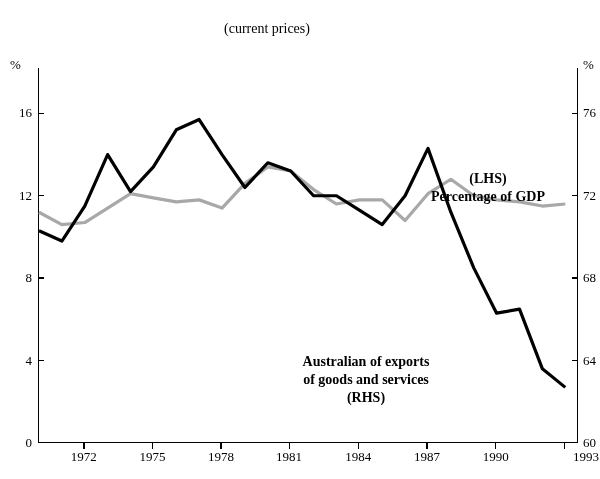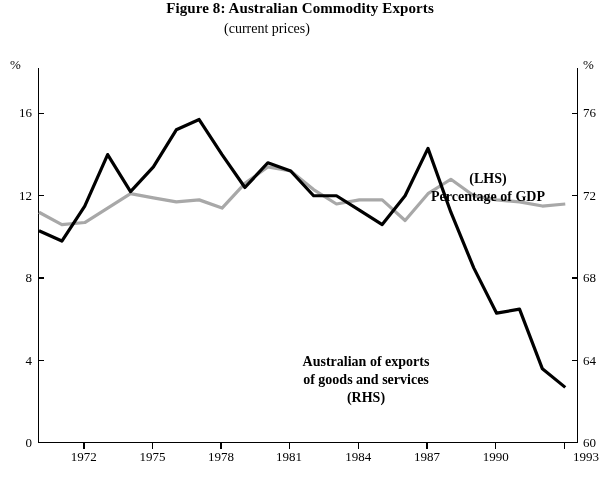--- a/index.html
+++ b/index.html
@@ -107,21 +107,20 @@
     text-align: center;
   }
   #annot-gdp { left: 388px; top: 170px; width: 200px; }
   #annot-exports { left: 256px; top: 353px; width: 220px; }
 </style>
 </head>
 <body>
 
 <div id="chart-root">
 
-  <div class="title">Figure 8: Australian Commodity Exports</div>
   <div class="subtitle">(current prices)</div>
 
   <div class="axis-unit left">%</div>
   <div class="axis-unit right">%</div>
 
   <div class="plot">
     <svg class="series" id="series-svg" viewBox="0 0 540 375" preserveAspectRatio="none">
       <polyline id="line-gdp" fill="none" stroke="#a8a8a8" stroke-width="3.2" stroke-linejoin="round" points="0.00,144.23 22.88,156.59 45.76,154.53 68.64,140.11 91.53,125.69 114.41,129.81 137.29,133.93 160.17,131.87 183.05,140.11 205.93,115.38 228.81,98.90 251.69,103.02 274.58,121.57 297.46,135.99 320.34,131.87 343.22,131.87 366.10,152.47 388.98,125.69 411.86,111.26 434.75,127.75 457.63,131.87 480.51,133.93 503.39,138.05 526.27,135.99"></polyline>
       <polyline id="line-exports" fill="none" stroke="#000000" stroke-width="3.2" stroke-linejoin="round" points="0.00,162.77 22.88,173.08 45.76,138.05 68.64,86.54 91.53,123.63 114.41,98.90 137.29,61.81 160.17,51.51 183.05,86.54 205.93,119.51 228.81,94.78 251.69,103.02 274.58,127.75 297.46,127.75 320.34,142.17 343.22,156.59 366.10,127.75 388.98,80.36 411.86,144.23 434.75,199.86 457.63,245.19 480.51,241.07 503.39,300.82 526.27,319.37"></polyline>
     </svg>

